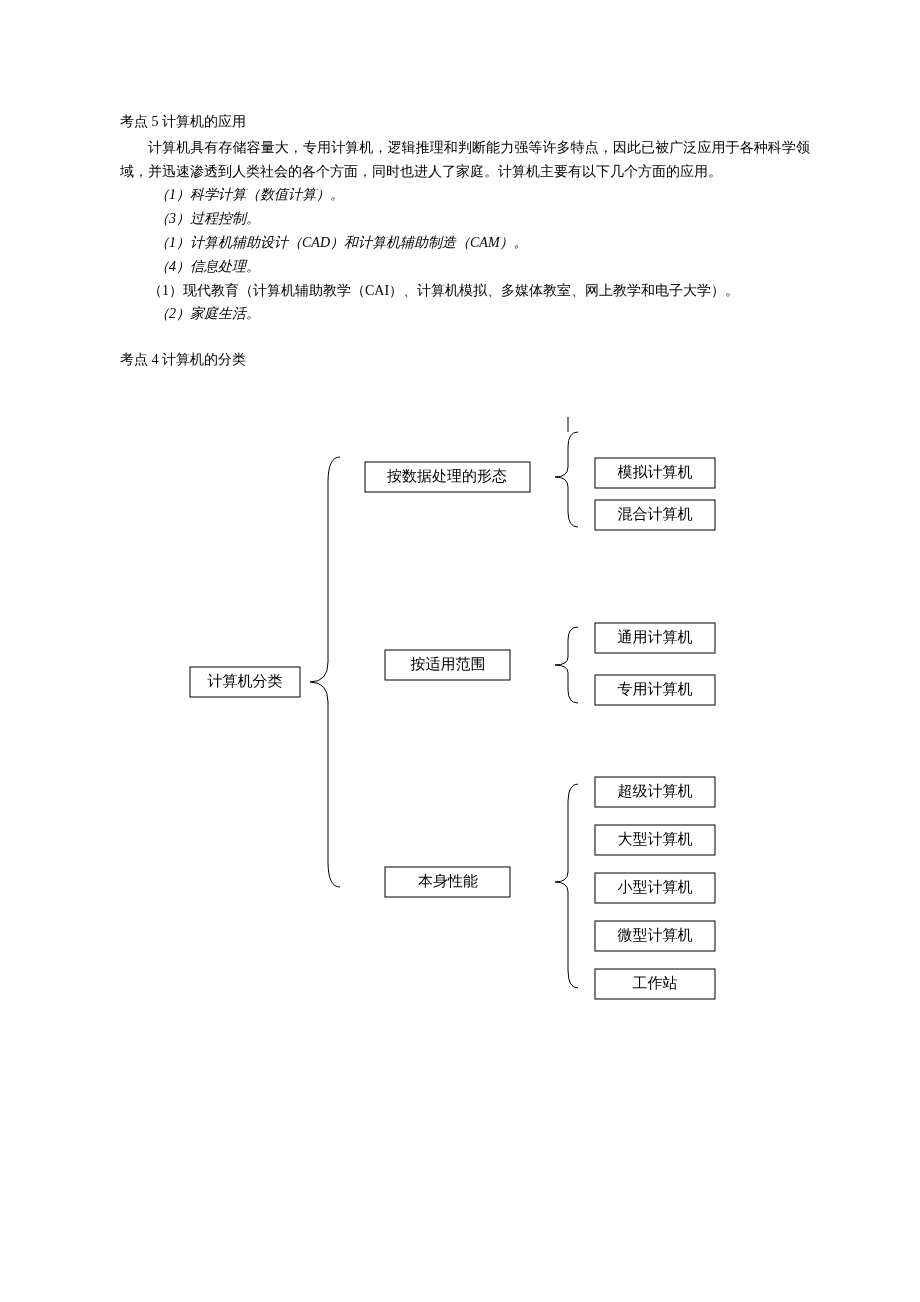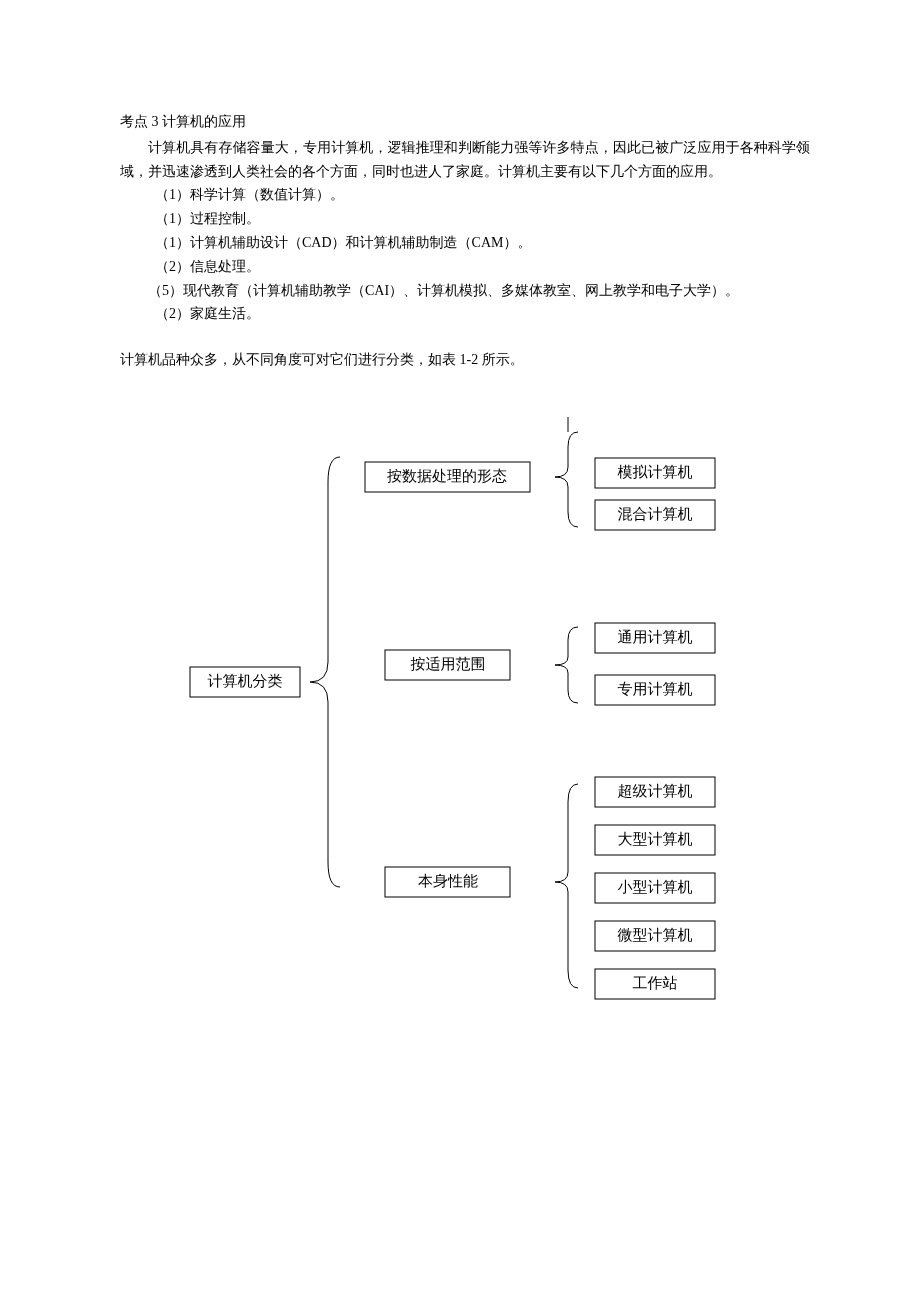--- a/index.html
+++ b/index.html
@@ -13,21 +13,21 @@
       line-height: 1.7;
       padding: 110px 110px 0 120px;
     }
     .section-heading {
       margin-bottom: 2px;
     }
     .body-text {
       text-align: justify;
     }
     .indent1 { text-indent: 2em; }
-    .indent2 { padding-left: 2.5em; }
+    .indent2 { padding-left: 2.5em; font-style: italic; }
     .section4 { margin-top: 22px; margin-bottom: 40px; }
     svg { display: block; margin: 0 auto; }
     .svgbox {
       fill: #fff;
       stroke: #000;
       stroke-width: 1;
     }
     .svglabel {
       font-family: "SimSun","宋体",serif;
       font-size: 15px;
@@ -37,31 +37,31 @@
     }
     .svgbrace {
       fill: none;
       stroke: #000;
       stroke-width: 1;
     }
   </style>
 </head>
 <body>
 
-<div class="section-heading">考点 3   计算机的应用</div>
+<div class="section-heading">考点 5   计算机的应用</div>
 <div class="body-text indent1">计算机具有存储容量大，专用计算机，逻辑推理和判断能力强等许多特点，因此已被广泛应用于各种科学领域，并迅速渗透到人类社会的各个方面，同时也进人了家庭。计算机主要有以下几个方面的应用。</div>
 <div class="indent2">（1）科学计算（数值计算）。</div>
-<div class="indent2">（1）过程控制。</div>
+<div class="indent2">（3）过程控制。</div>
 <div class="indent2">（1）计算机辅助设计（CAD）和计算机辅助制造（CAM）。</div>
-<div class="indent2">（2）信息处理。</div>
-<div class="indent1 body-text">（5）现代教育（计算机辅助教学（CAI）、计算机模拟、多媒体教室、网上教学和电子大学）。</div>
+<div class="indent2">（4）信息处理。</div>
+<div class="indent1 body-text">（1）现代教育（计算机辅助教学（CAI）、计算机模拟、多媒体教室、网上教学和电子大学）。</div>
 <div class="indent2">（2）家庭生活。</div>
 
 <div class="section4">
-  <div>计算机品种众多，从不同角度可对它们进行分类，如表 1-2 所示。</div>
+  <div class="section-heading">考点 4 计算机的分类</div>
 </div>
 
 <svg width="590" height="620" viewBox="0 0 590 620">
 
   <rect class="svgbox" x="20" y="255" width="110" height="30"></rect>
   <text class="svglabel" x="75" y="271">计算机分类</text>
 
   <path class="svgbrace" d="M 170 45
       Q 158 45 158 70
       L 158 250

